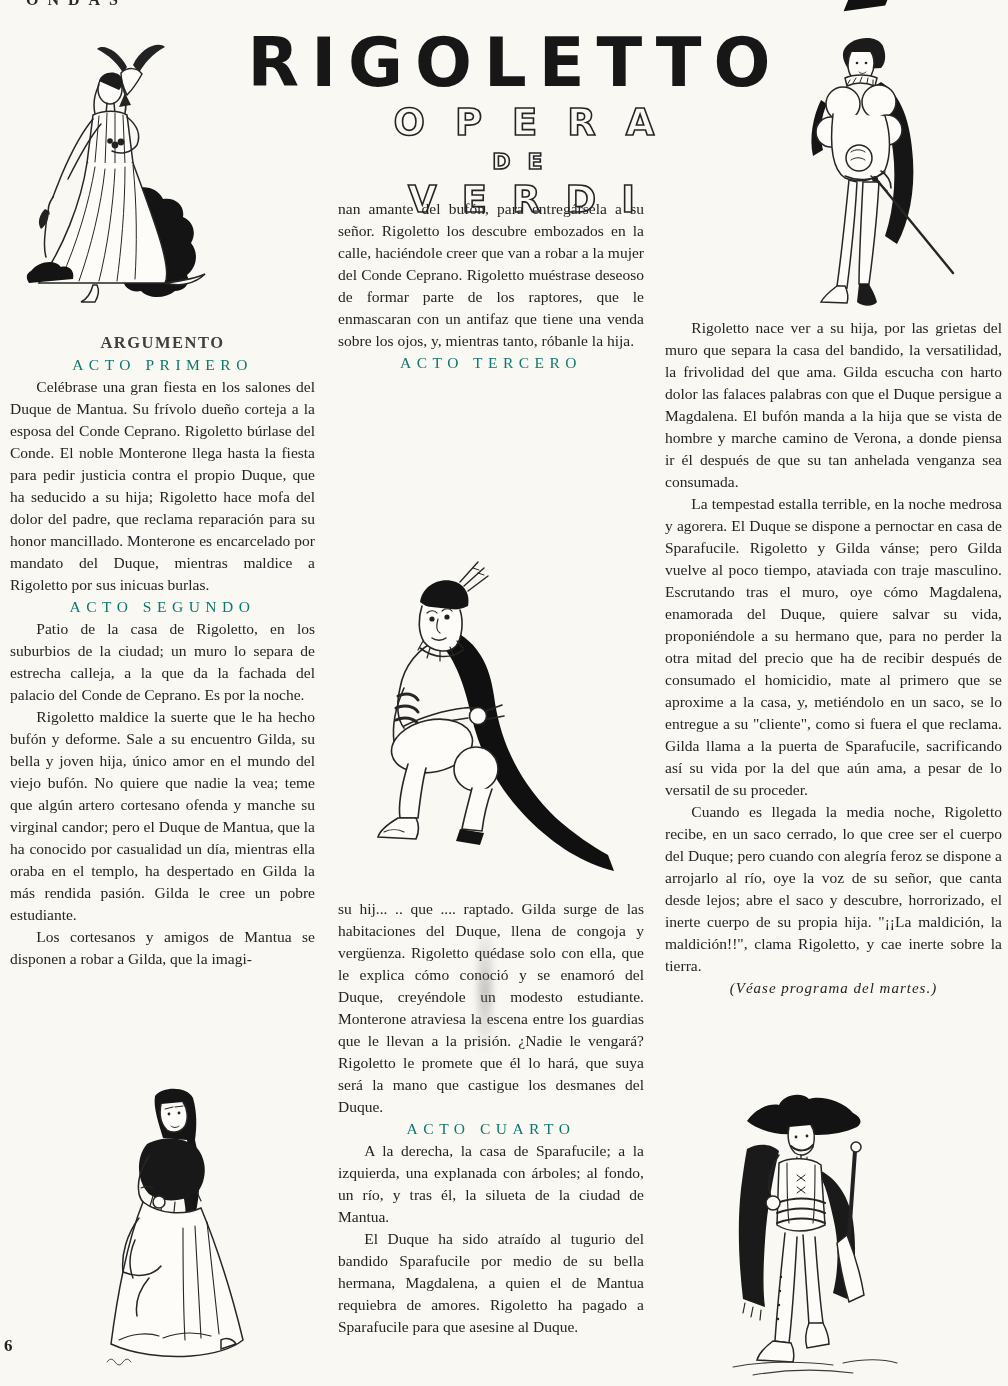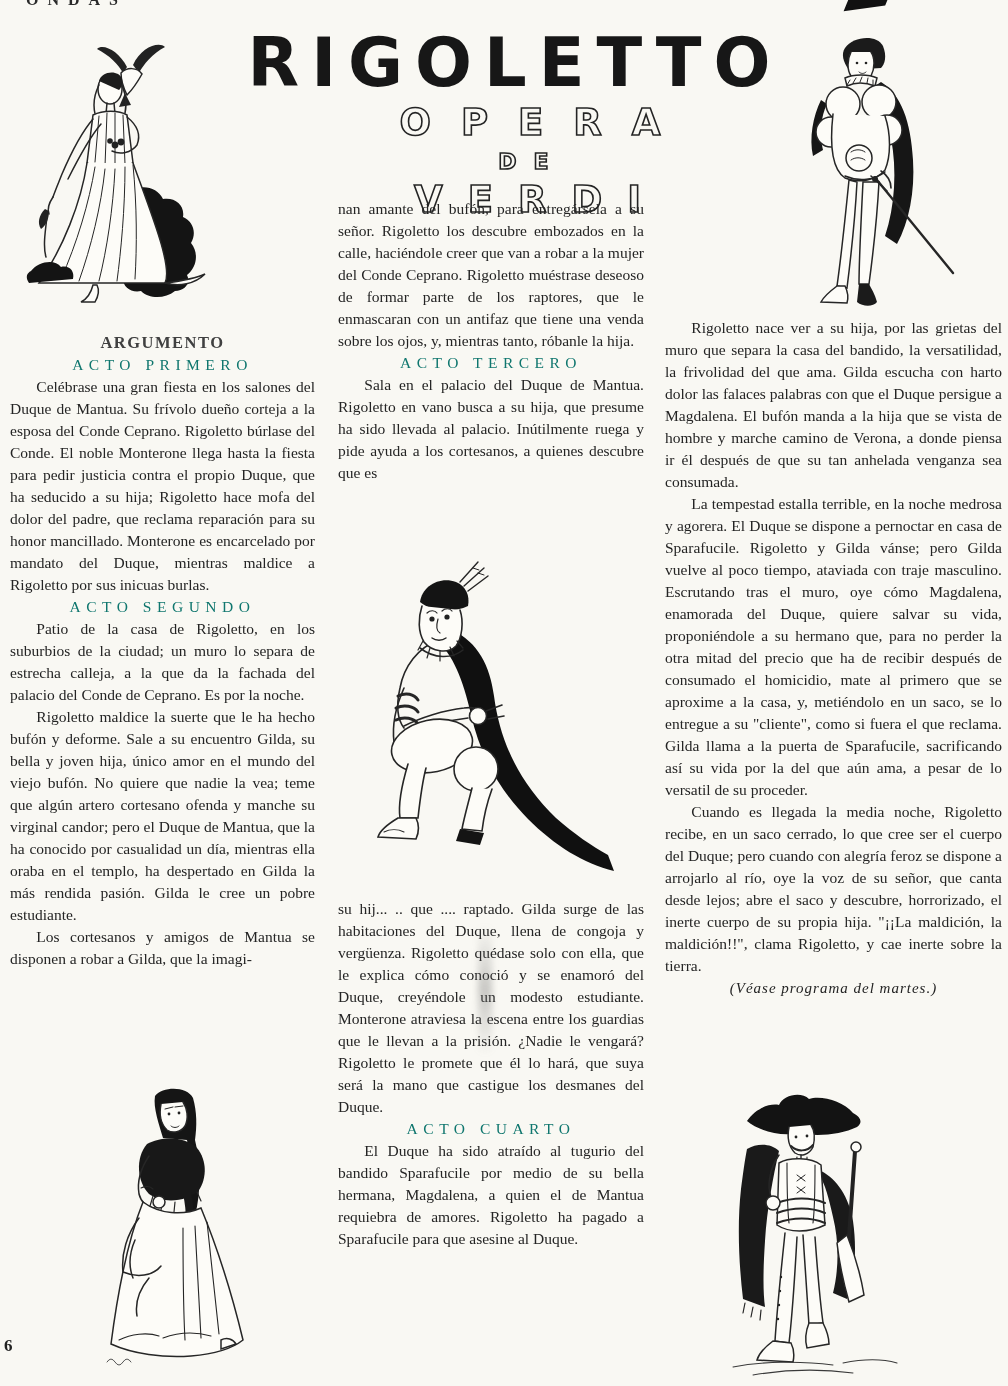--- a/index.html
+++ b/index.html
@@ -16,21 +16,21 @@
   .corner-mark{
     position:absolute;left:846px;top:-4px;width:42px;height:12px;
     background:#111;transform:rotate(-8deg) skewX(-30deg);
   }
   .title{
     position:absolute;top:24px;left:205px;width:620px;text-align:center;
     font-family:"DejaVu Sans",sans-serif;font-weight:700;font-size:67px;
     letter-spacing:12px;color:#171717;
   }
   .sub{
-    position:absolute;left:205px;width:620px;text-align:center;
+    position:absolute;left:199px;width:620px;text-align:center;
     font-family:"DejaVu Sans",sans-serif;font-weight:700;
     color:#f9f8f3;-webkit-text-stroke:1.6px #242424;
   }
   @supports not (-webkit-text-stroke: 1px #000){ .sub{color:#2e2e2e;} }
   .sub1{top:101px;font-size:37px;letter-spacing:30px;padding-left:30px;}
   .sub2{top:149px;font-size:22px;letter-spacing:17px;padding-left:17px;}
   .sub3{top:178px;font-size:37px;letter-spacing:25px;padding-left:25px;}
 
   .col{
     position:absolute;color:#242424;
@@ -225,26 +225,26 @@
     <p class="sp16">Celébrase una gran fiesta en los salones del Duque de Mantua. Su frívolo dueño corteja a la esposa del Conde Ceprano. Rigoletto búrlase del Conde. El noble Monterone llega hasta la fiesta para pedir justicia contra el propio Duque, que ha seducido a su hija; Rigoletto hace mofa del dolor del padre, que reclama reparación para su honor mancillado. Monterone es encarcelado por mandato del Duque, mientras maldice a Rigoletto por sus inicuas burlas.</p>
     <h4 class="acto sp26">ACTO SEGUNDO</h4>
     <p class="sp20">Patio de la casa de Rigoletto, en los suburbios de la ciudad; un muro lo separa de estrecha calleja, a la que da la fachada del palacio del Conde de Ceprano. Es por la noche.</p>
     <p>Rigoletto maldice la suerte que le ha hecho bufón y deforme. Sale a su encuentro Gilda, su bella y joven hija, único amor en el mundo del viejo bufón. No quiere que nadie la vea; teme que algún artero cortesano ofenda y manche su virginal candor; pero el Duque de Mantua, que la ha conocido por casualidad un día, mientras ella oraba en el templo, ha despertado en Gilda la más rendida pasión. Gilda le cree un pobre estudiante.</p>
     <p>Los cortesanos y amigos de Mantua se disponen a robar a Gilda, que la imagi-</p>
   </div>
 
   <div class="col col2a">
     <p class="cont">nan amante del bufón, para entregársela a su señor. Rigoletto los descubre embozados en la calle, haciéndole creer que van a robar a la mujer del Conde Ceprano. Rigoletto muéstrase deseoso de formar parte de los raptores, que le enmascaran con un antifaz que tiene una venda sobre los ojos, y, mientras tanto, róbanle la hija.</p>
     <h4 class="acto sp36">ACTO TERCERO</h4>
-    <p class="sp24">Sala en el palacio del Duque de Mantua. Rigoletto en vano busca a su hija, que presume ha sido llevada al palacio. Inútilmente ruega y pide ayuda a los cortesanos, a quienes descubre que es</p>
   </div>
 
   <div class="col col2b">
     <p class="cont">su hij... .. que .... raptado. Gilda surge de las habitaciones del Duque, llena de congoja y vergüenza. Rigoletto quédase solo con ella, que le explica cómo conoció y se enamoró del Duque, creyéndole un modesto estudiante. Monterone atraviesa la escena entre los guardias que le llevan a la prisión. ¿Nadie le vengará? Rigoletto le promete que él lo hará, que suya será la mano que castigue los desmanes del Duque.</p>
     <h4 class="acto sp26">ACTO CUARTO</h4>
+    <p class="sp22">A la derecha, la casa de Sparafucile; a la izquierda, una explanada con árboles; al fondo, un río, y tras él, la silueta de la ciudad de Mantua.</p>
     <p>El Duque ha sido atraído al tugurio del bandido Sparafucile por medio de su bella hermana, Magdalena, a quien el de Mantua requiebra de amores. Rigoletto ha pagado a Sparafucile para que asesine al Duque.</p>
   </div>
 
   <div class="col col3">
     <p>Rigoletto nace ver a su hija, por las grietas del muro que separa la casa del bandido, la versatilidad, la frivolidad del que ama. Gilda escucha con harto dolor las falaces palabras con que el Duque persigue a Magdalena. El bufón manda a la hija que se vista de hombre y marche camino de Verona, a donde piensa ir él después de que su tan anhelada venganza sea consumada.</p>
     <p>La tempestad estalla terrible, en la noche medrosa y agorera. El Duque se dispone a pernoctar en casa de Sparafucile. Rigoletto y Gilda vánse; pero Gilda vuelve al poco tiempo, ataviada con traje masculino. Escrutando tras el muro, oye cómo Magdalena, enamorada del Duque, quiere salvar su vida, proponiéndole a su hermano que, para no perder la otra mitad del precio que ha de recibir después de consumado el homicidio, mate al primero que se aproxime a la casa, y, metiéndolo en un saco, se lo entregue a su "cliente", como si fuera el que reclama. Gilda llama a la puerta de Sparafucile, sacrificando así su vida por la del que aún ama, a pesar de lo versatil de su proceder.</p>
     <p>Cuando es llegada la media noche, Rigoletto recibe, en un saco cerrado, lo que cree ser el cuerpo del Duque; pero cuando con alegría feroz se dispone a arrojarlo al río, oye la voz de su señor, que canta desde lejos; abre el saco y descubre, horrorizado, el inerte cuerpo de su propia hija. "¡¡La maldición, la maldición!!", clama Rigoletto, y cae inerte sobre la tierra.</p>
     <p class="note">(Véase programa del martes.)</p>
   </div>
 

